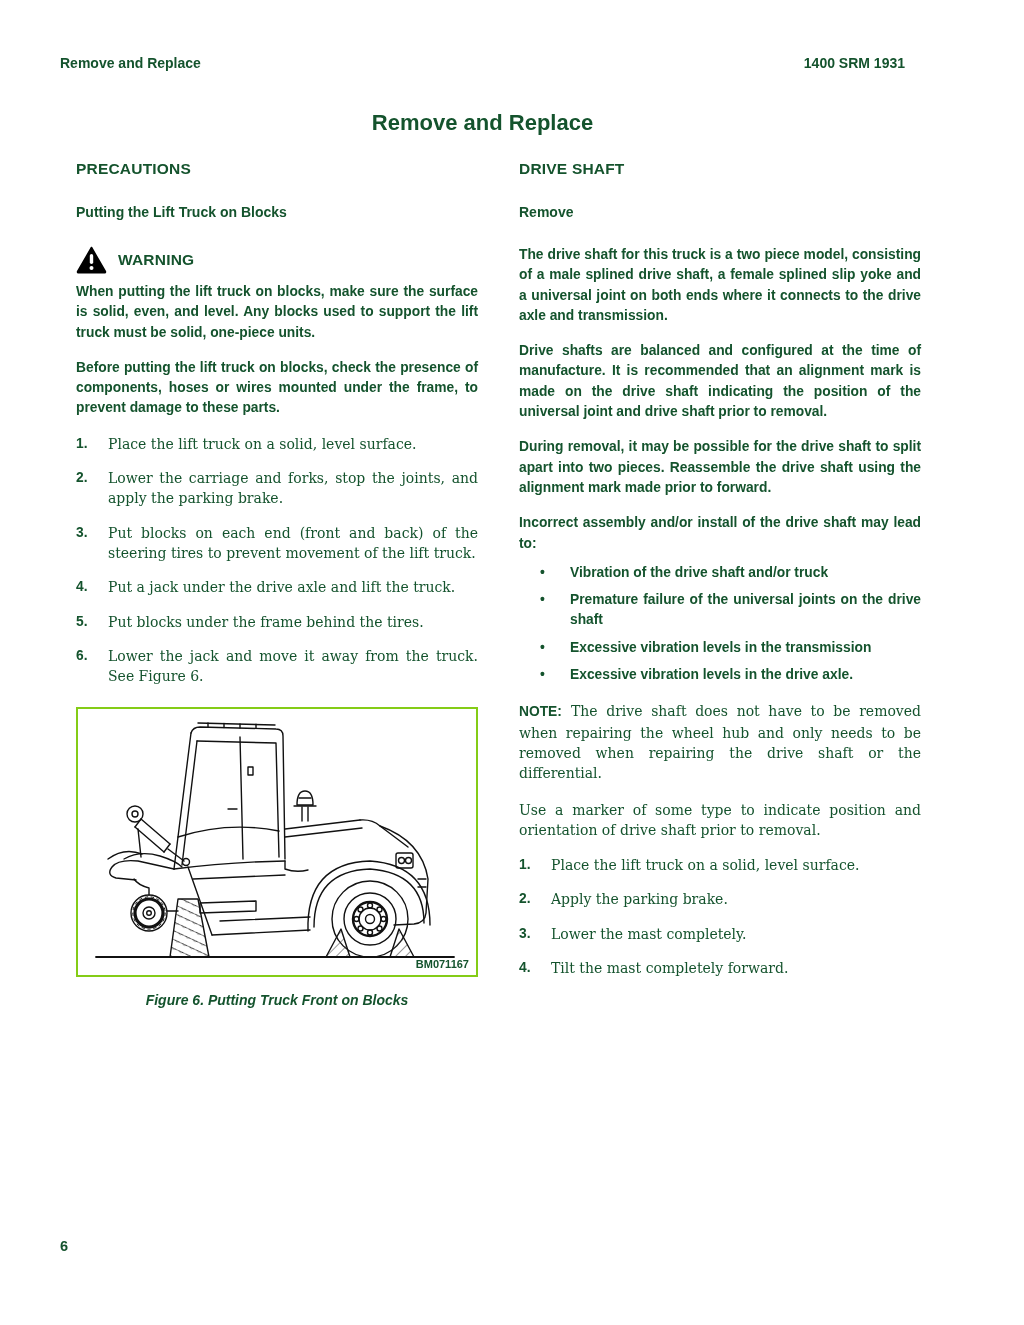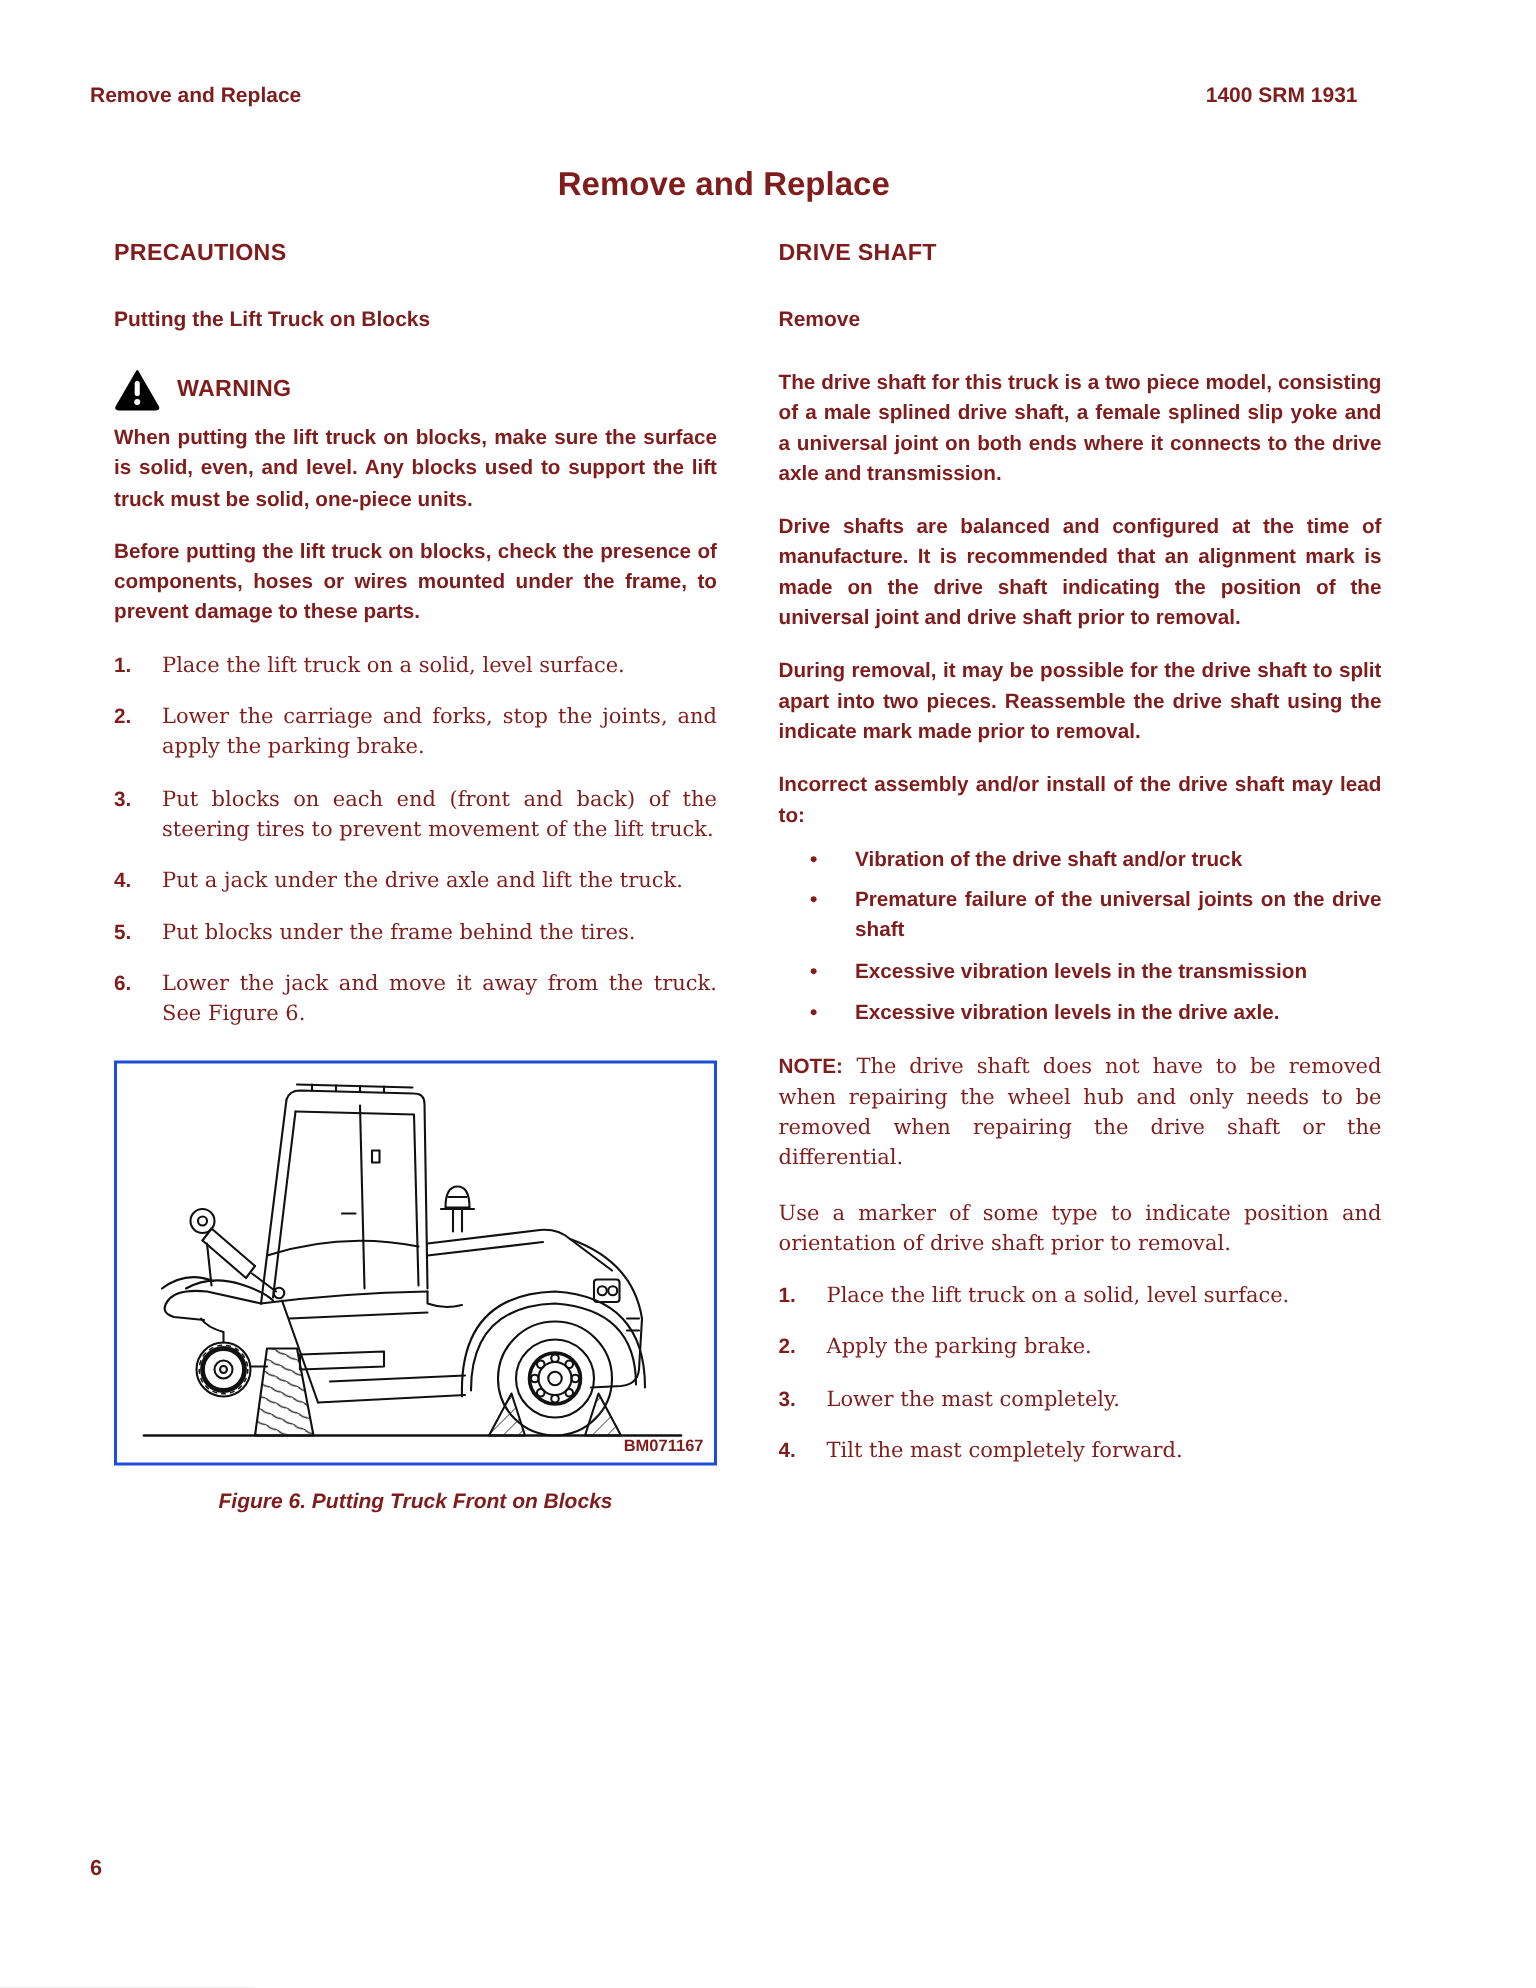--- a/index.html
+++ b/index.html
@@ -1,21 +1,21 @@
 <!DOCTYPE html>
 <html><head>
 <meta charset="utf-8">
 <style>
   * { margin:0; padding:0; box-sizing:border-box; }
   html,body { background:#e8e8e8; }
   .page {
     position:relative;
     width:1024px; height:1325px;
     background:#fff;
-    color:#7f1d1d;
+    color:#14532d;
     font-family:"Liberation Sans", sans-serif;
     margin:0 auto;
     overflow:hidden;
   }
   .header-left {
     position:absolute; left:60px; top:55px;
     font-size:14px; font-weight:bold;
   }
   .header-right {
     position:absolute; right:119px; top:55px;
@@ -80,21 +80,21 @@
     flex:none; width:30px;
     font-size:13.8px; line-height:20.3px; font-weight:bold;
   }
   .bullet-text {
     flex:1;
     font-size:13.8px; line-height:20.3px; font-weight:bold;
     text-align:justify;
   }
   .figure-box {
     margin-top:21px;
-    border:2px solid #1d4ed8;
+    border:2px solid #84cc16;
     height:270px;
     position:relative;
     background:#fff;
   }
   .figure-box svg.truck { display:block; width:398px; height:266px; }
   .figure-watermark {
     position:absolute; right:7px; bottom:5px;
     font-size:11px; font-weight:bold;
     background:#fff; padding-left:4px;
   }
@@ -262,21 +262,21 @@
       <div class="figure-caption">Figure 6. Putting Truck Front on Blocks</div>
     </div>
 
     <div class="col">
       <h2 class="section-heading">DRIVE SHAFT</h2>
       <h3 class="sub-heading">Remove</h3>
 
 
       <p class="bold-para">The drive shaft for this truck is a two piece model, consisting of a male splined drive shaft, a female splined slip yoke and a universal joint on both ends where it connects to the drive axle and transmission.</p>
       <p class="bold-para">Drive shafts are balanced and configured at the time of manufacture. It is recommended that an alignment mark is made on the drive shaft indicating the position of the universal joint and drive shaft prior to removal.</p>
-      <p class="bold-para">During removal, it may be possible for the drive shaft to split apart into two pieces. Reassemble the drive shaft using the indicate mark made prior to removal.</p>
+      <p class="bold-para">During removal, it may be possible for the drive shaft to split apart into two pieces. Reassemble the drive shaft using the alignment mark made prior to forward.</p>
       <p class="bold-para lead-para">Incorrect assembly and/or install of the drive shaft may lead to:</p>
 
       <div class="bullets">
         <div class="bullet">
           <span class="bullet-marker">•</span>
           <span class="bullet-text">Vibration of the drive shaft and/or truck</span>
         </div>
         <div class="bullet">
           <span class="bullet-marker">•</span>
           <span class="bullet-text">Premature failure of the universal joints on the drive shaft</span>

